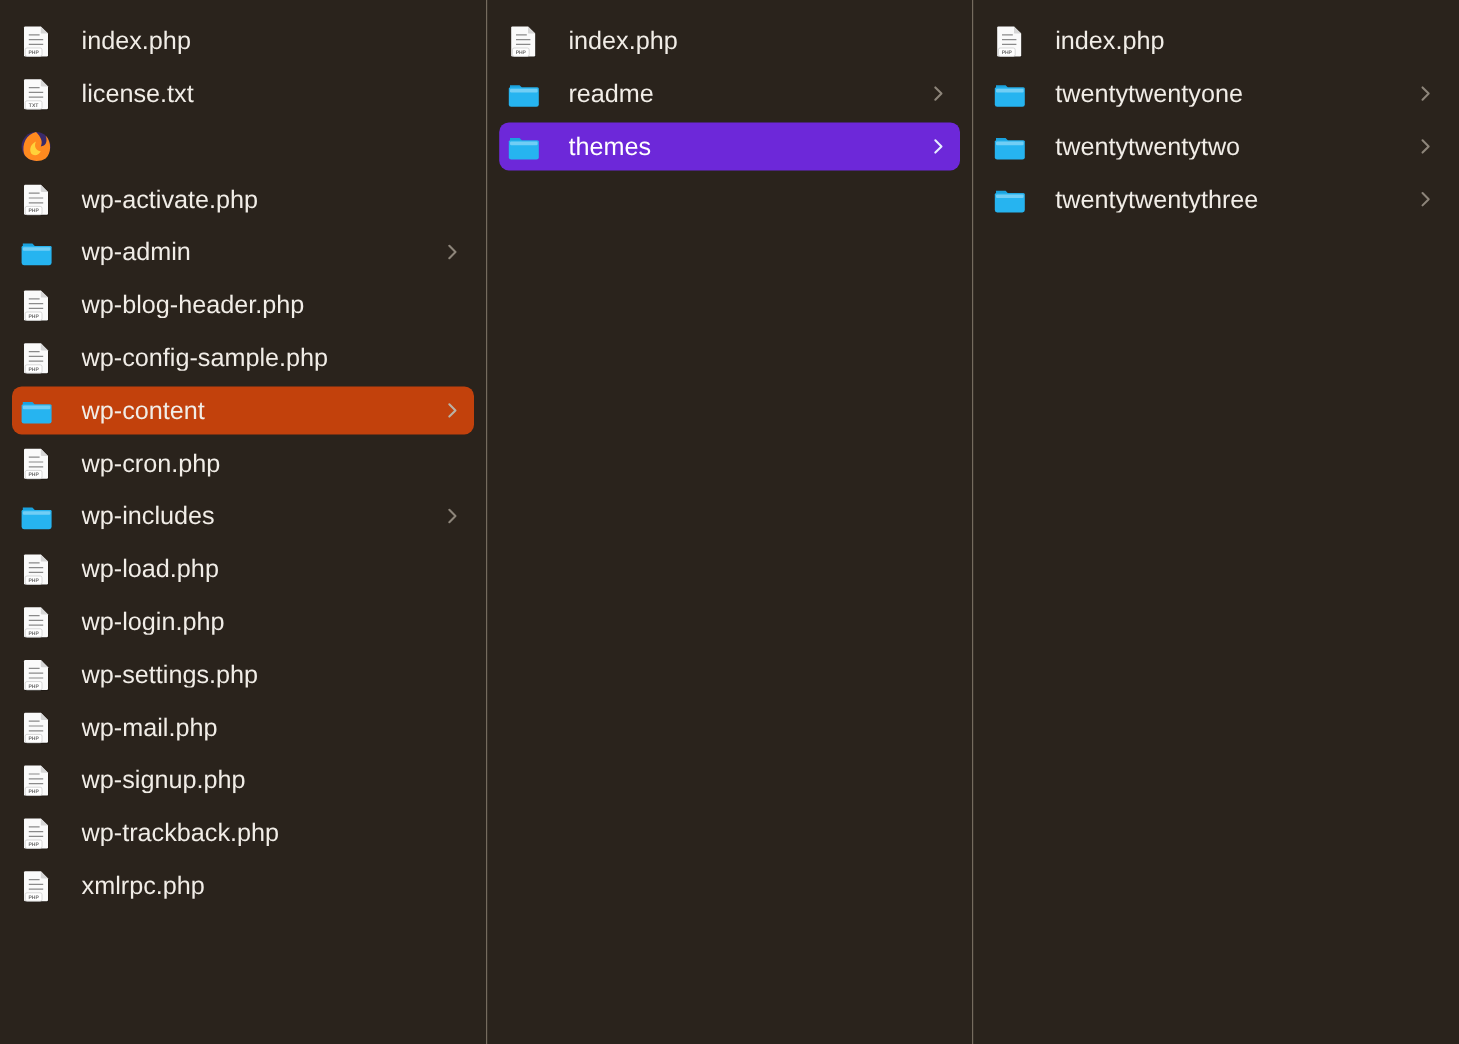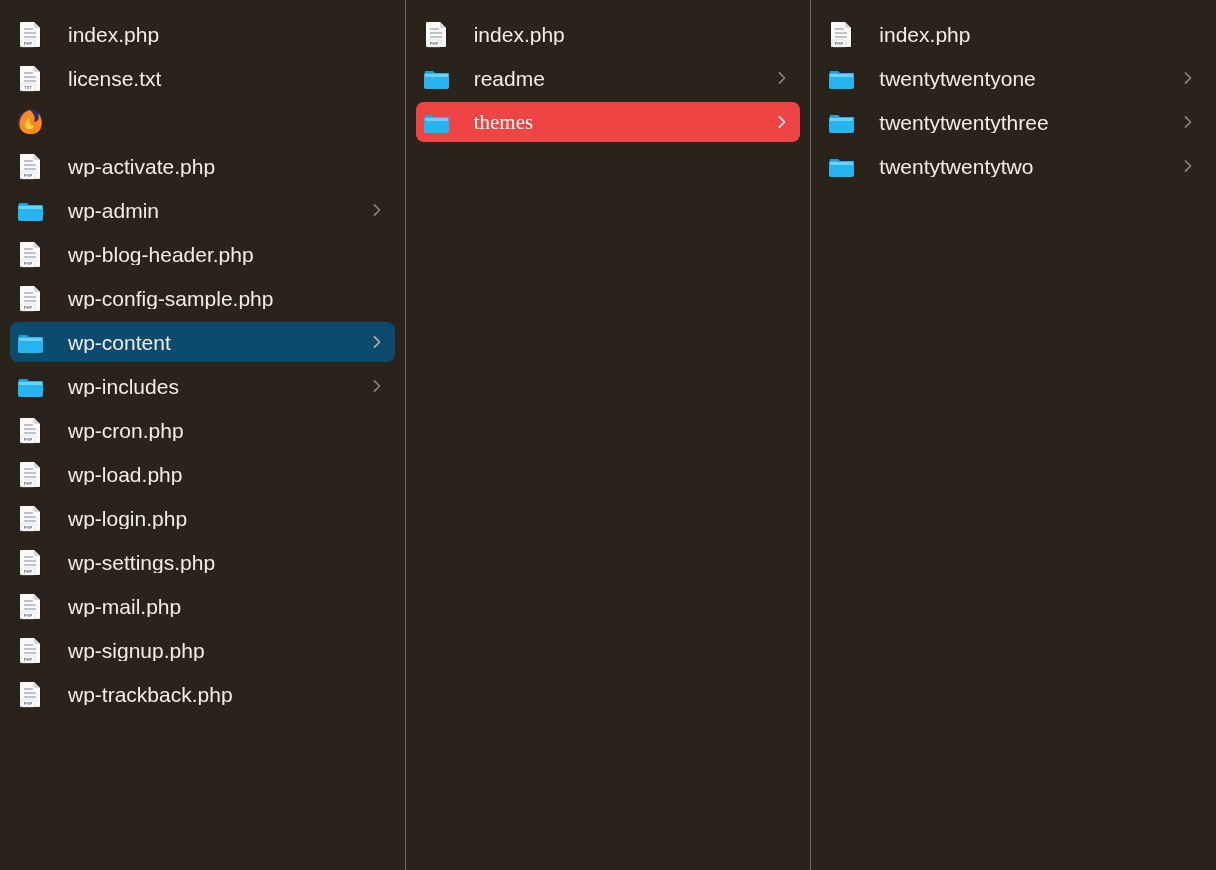--- a/index.html
+++ b/index.html
@@ -57,26 +57,25 @@
   }
   .row .chevron {
     width: 16px;
     flex-shrink: 0;
     color: #8d857a;
     display: flex;
     align-items: center;
     justify-content: center;
   }
   .row.active {
-    background: #0c4a6e;
+    background: #c2410c;
   }
   .row.active .chevron { color: #b9b2a7; }
   .row.selected {
-    background: #ef4444;
-    font-family: Liberation Serif, serif;
+    background: #6d28d9;
   }
   .row.selected .label { color: #ffffff; }
   .row.selected .chevron { color: #e6eeff; }
 
   
   .doc-bg {
     fill: #fafafa;
   }
   .doc-fold {
     fill: #d6d6d6;
@@ -177,44 +176,44 @@
         <span class="label">wp-content</span>
         <span class="chevron">
           <svg width="12" height="16" viewBox="0 0 14 16">
             <use href="#chevron-right"></use>
           </svg>
         </span>
       </div>
       <div class="row">
         <span class="icon">
           <svg width="28" height="28" viewBox="0 0 28 28">
+            <use href="#doc-php"></use>
+          </svg>
+        </span>
+        <span class="label">wp-cron.php</span>
+      </div>
+      <div class="row">
+        <span class="icon">
+          <svg width="28" height="28" viewBox="0 0 28 28">
             <use href="#folder"></use>
           </svg>
         </span>
         <span class="label">wp-includes</span>
         <span class="chevron">
           <svg width="12" height="16" viewBox="0 0 14 16">
             <use href="#chevron-right"></use>
           </svg>
         </span>
       </div>
       <div class="row">
         <span class="icon">
           <svg width="28" height="28" viewBox="0 0 28 28">
             <use href="#doc-php"></use>
           </svg>
         </span>
-        <span class="label">wp-cron.php</span>
-      </div>
-      <div class="row">
-        <span class="icon">
-          <svg width="28" height="28" viewBox="0 0 28 28">
-            <use href="#doc-php"></use>
-          </svg>
-        </span>
         <span class="label">wp-load.php</span>
       </div>
       <div class="row">
         <span class="icon">
           <svg width="28" height="28" viewBox="0 0 28 28">
             <use href="#doc-php"></use>
           </svg>
         </span>
         <span class="label">wp-login.php</span>
       </div>
@@ -242,20 +241,28 @@
         </span>
         <span class="label">wp-signup.php</span>
       </div>
       <div class="row">
         <span class="icon">
           <svg width="28" height="28" viewBox="0 0 28 28">
             <use href="#doc-php"></use>
           </svg>
         </span>
         <span class="label">wp-trackback.php</span>
+      </div>
+      <div class="row">
+        <span class="icon">
+          <svg width="28" height="28" viewBox="0 0 28 28">
+            <use href="#doc-php"></use>
+          </svg>
+        </span>
+        <span class="label">xmlrpc.php</span>
       </div>
     </div>
   <div class="column">
       <div class="row">
         <span class="icon">
           <svg width="28" height="28" viewBox="0 0 28 28">
             <use href="#doc-php"></use>
           </svg>
         </span>
         <span class="label">index.php</span>
@@ -308,34 +315,34 @@
             <use href="#chevron-right"></use>
           </svg>
         </span>
       </div>
       <div class="row">
         <span class="icon">
           <svg width="28" height="28" viewBox="0 0 28 28">
             <use href="#folder"></use>
           </svg>
         </span>
+        <span class="label">twentytwentytwo</span>
+        <span class="chevron">
+          <svg width="12" height="16" viewBox="0 0 14 16">
+            <use href="#chevron-right"></use>
+          </svg>
+        </span>
+      </div>
+      <div class="row">
+        <span class="icon">
+          <svg width="28" height="28" viewBox="0 0 28 28">
+            <use href="#folder"></use>
+          </svg>
+        </span>
         <span class="label">twentytwentythree</span>
-        <span class="chevron">
-          <svg width="12" height="16" viewBox="0 0 14 16">
-            <use href="#chevron-right"></use>
-          </svg>
-        </span>
-      </div>
-      <div class="row">
-        <span class="icon">
-          <svg width="28" height="28" viewBox="0 0 28 28">
-            <use href="#folder"></use>
-          </svg>
-        </span>
-        <span class="label">twentytwentytwo</span>
         <span class="chevron">
           <svg width="12" height="16" viewBox="0 0 14 16">
             <use href="#chevron-right"></use>
           </svg>
         </span>
       </div>
     </div>
 </div>
 
 <svg width="0" height="0" style="position:absolute">

